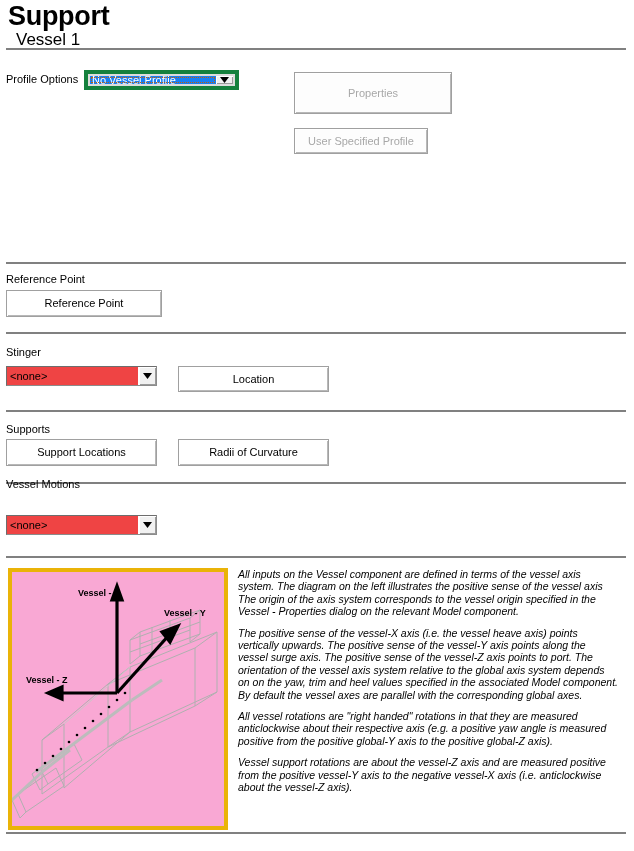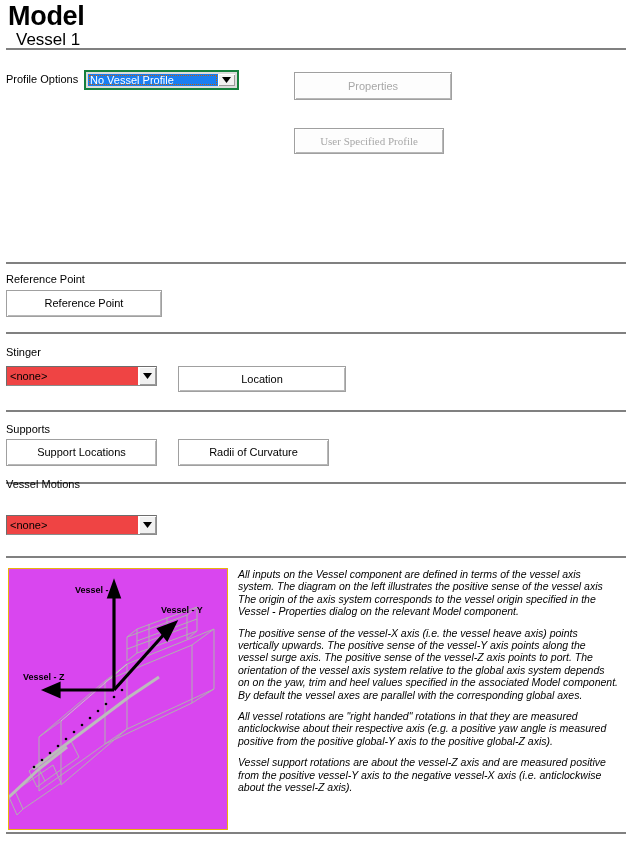--- a/index.html
+++ b/index.html
@@ -120,35 +120,35 @@
   
   .combo.focused .combo-text {
     background: #1a7ef0;
     color: #ffffff;
     outline: 1px dotted #c0600a;
     outline-offset: -2px;
     margin: 2px 0 2px 2px;
     padding-left: 2px;
   }
   .combo.focused {
-    border: 2px solid #15803d;
+    border: 4px solid #15803d;
     background: #dcdcdc;
     padding: 0;
   }
   .combo.focused .combo-arrow {
     margin: 2px 2px 2px 0;
     border-left: none;
   }
 
   
   .diagram-panel {
     position: absolute;
     box-sizing: border-box;
-    background: #d946ef;
-    border: 1px solid #eab308;
+    background: #f9a8d4;
+    border: 4px solid #eab308;
     overflow: hidden;
   }
   .diagram-panel svg { display: block; }
 
   
   .help-text {
     position: absolute;
     left: 238px;
     top: 568px;
     width: 380px;
@@ -158,59 +158,59 @@
     font-style: italic;
   }
   .help-text p {
     margin: 0 0 9px 0;
   }
   .help-text p:last-child { margin-bottom: 7px; }
 </style>
 </head>
 <body>
 
-<div class="page-title">Model</div>
+<div class="page-title">Support</div>
 <div class="page-subtitle">Vessel 1</div>
 <div class="separator" style="top:48px;"></div>
 
 <div class="section-label" style="left:6px; top:73px;">Profile Options</div>
 
 <div class="combo focused" style="left:84px; top:70px; width:155px; height:20px;">
   <div class="combo-text">No Vessel Profile</div>
   <div class="combo-arrow">
     <svg width="9" height="6" viewBox="0 0 9 6">
         <polygon points="0,0 9,0 4.5,6" fill="#000000"></polygon>
       </svg>
   </div>
 </div>
 
-<div class="btn disabled" style="left:294px; top:72px; width:158px; height:28px;">Properties</div>
-
-<div class="btn disabled" style="left:294px; top:128px; width:150px; height:26px;font-family:Liberation Serif, serif;">User Specified Profile</div>
+<div class="btn disabled" style="left:294px; top:72px; width:158px; height:42px;">Properties</div>
+
+<div class="btn disabled" style="left:294px; top:128px; width:134px; height:26px;">User Specified Profile</div>
 
 <div class="separator" style="top:262px;"></div>
 
 <div class="section-label" style="left:6px; top:273px;">Reference Point</div>
 
 <div class="btn" style="left:6px; top:290px; width:156px; height:27px;">Reference Point</div>
 
 <div class="separator" style="top:332px;"></div>
 
 <div class="section-label" style="left:6px; top:346px;">Stinger</div>
 
 <div class="combo" style="left:6px; top:366px; width:151px; height:20px;">
   <div class="combo-text">&lt;none&gt;</div>
   <div class="combo-arrow">
     <svg width="9" height="6" viewBox="0 0 9 6">
         <polygon points="0,0 9,0 4.5,6" fill="#000000"></polygon>
       </svg>
   </div>
 </div>
 
-<div class="btn" style="left:178px; top:366px; width:168px; height:26px;">Location</div>
+<div class="btn" style="left:178px; top:366px; width:151px; height:26px;">Location</div>
 
 <div class="separator" style="top:410px;"></div>
 
 <div class="section-label" style="left:6px; top:423px;">Supports</div>
 
 <div class="btn" style="left:6px; top:439px; width:151px; height:27px;">Support Locations</div>
 
 <div class="btn" style="left:178px; top:439px; width:151px; height:27px;">Radii of Curvature</div>
 
 <div class="separator" style="top:482px;"></div>

